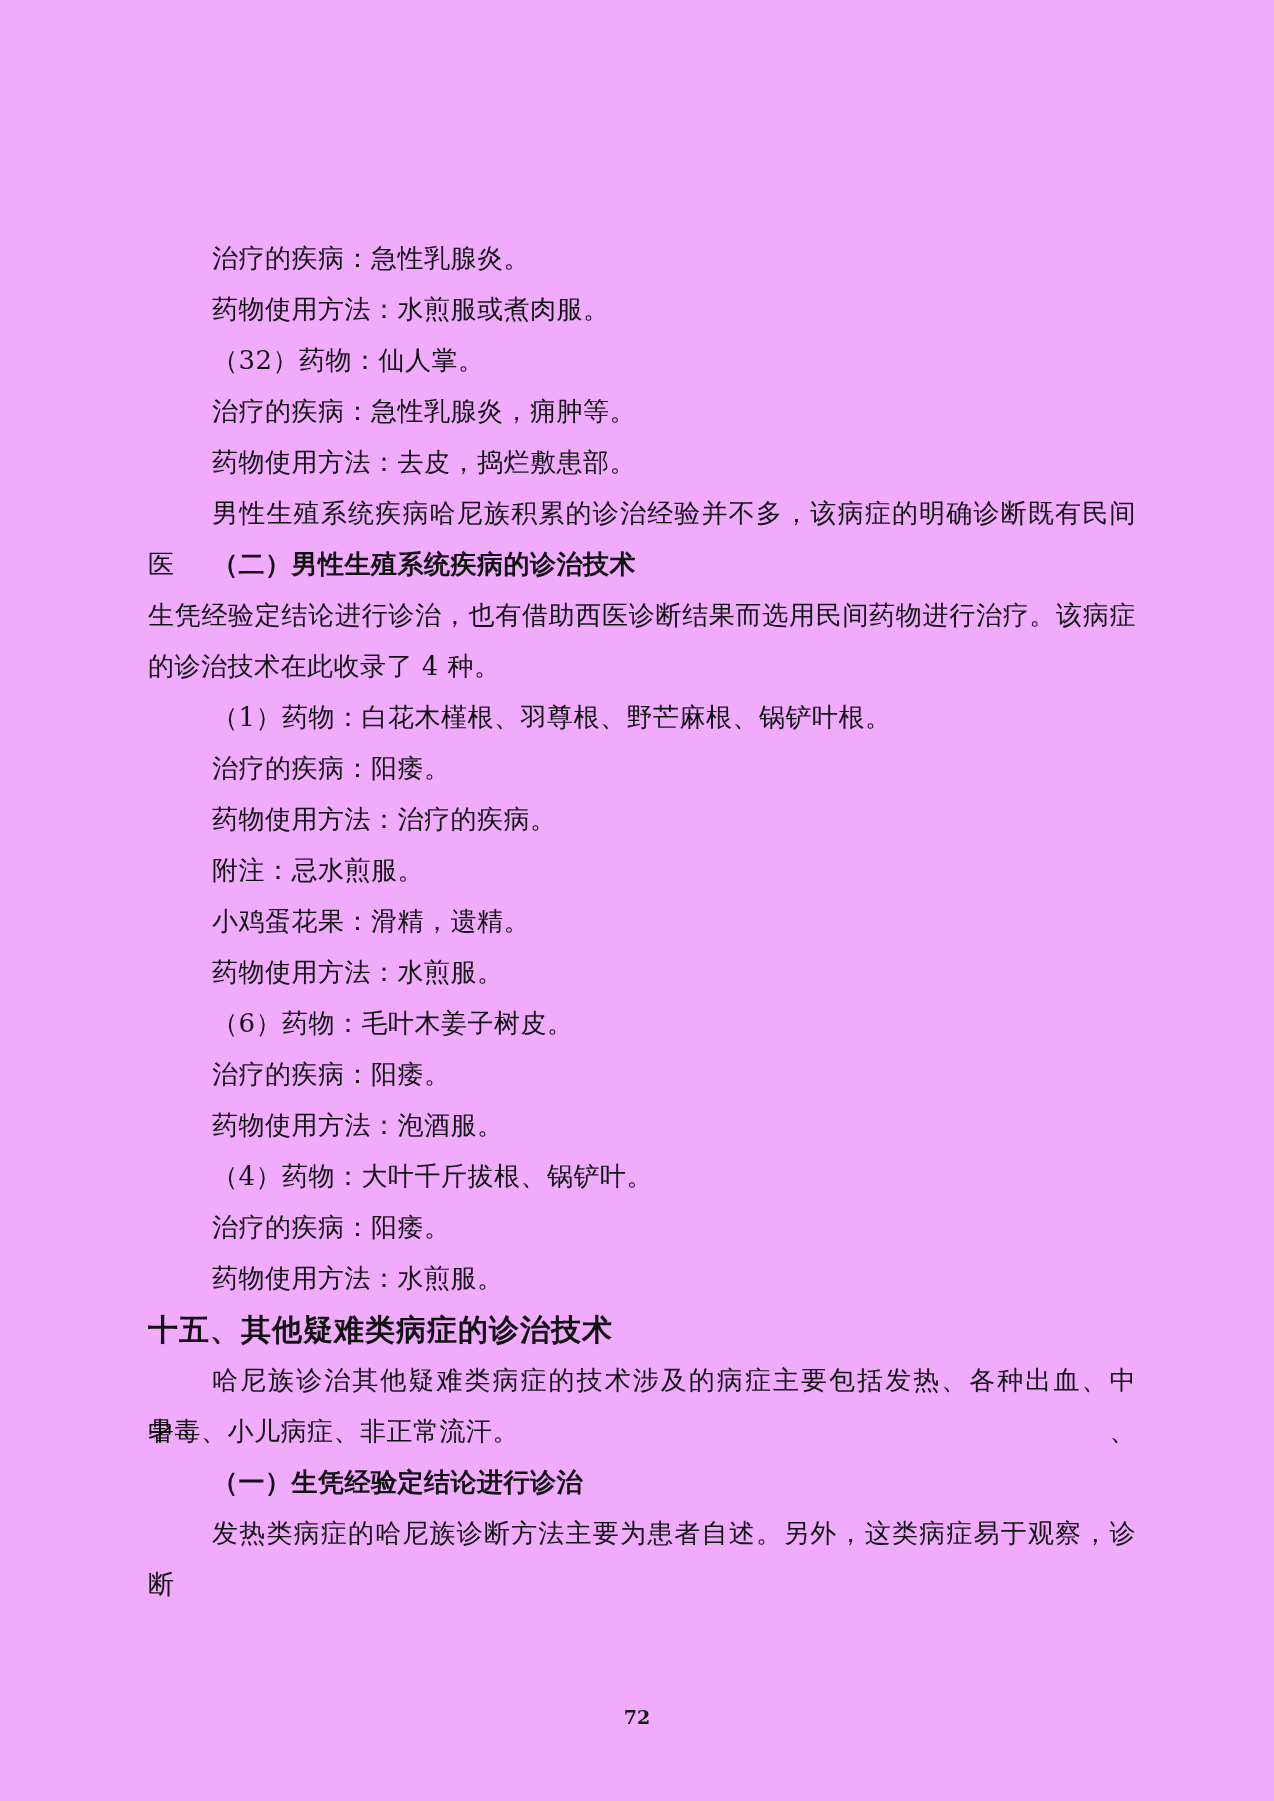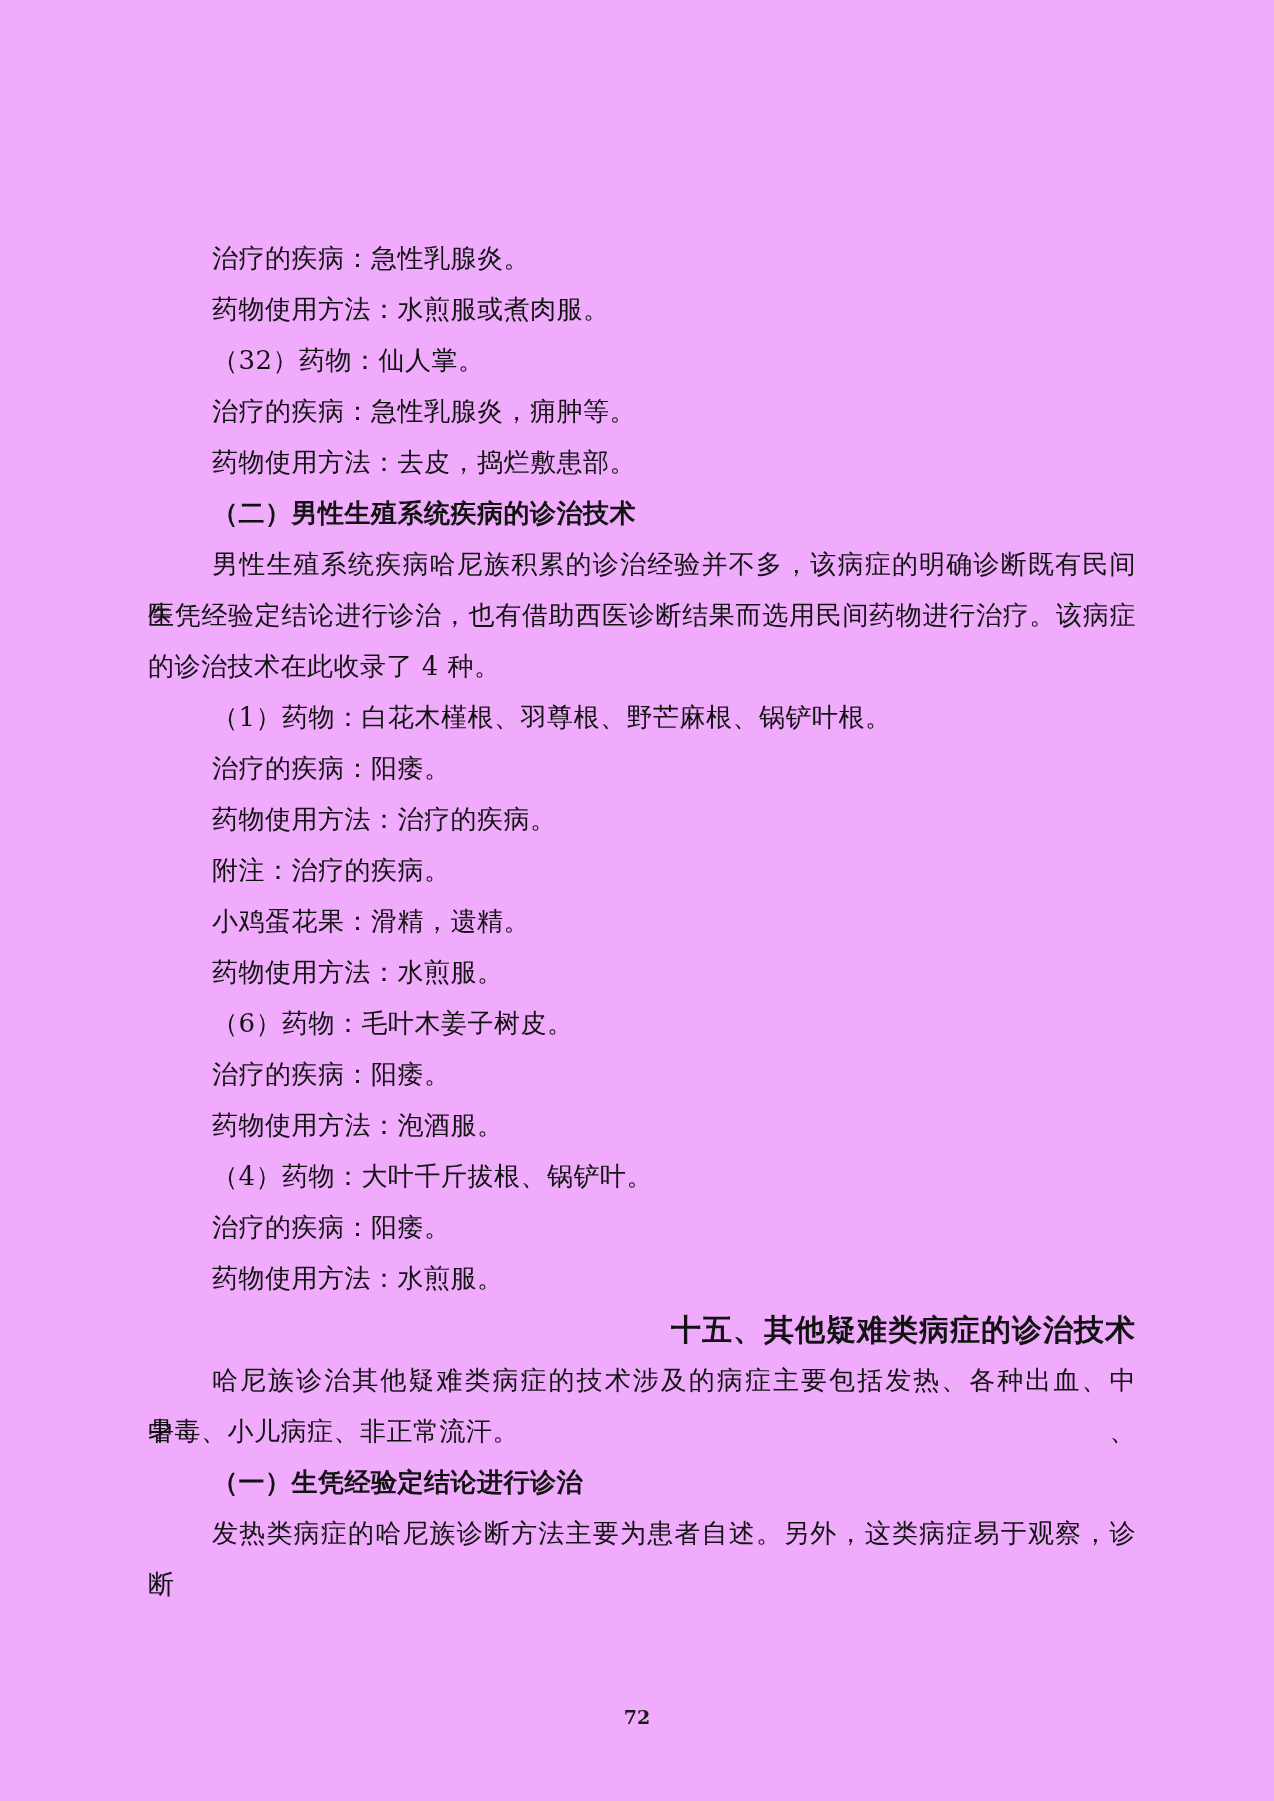--- a/index.html
+++ b/index.html
@@ -41,21 +41,21 @@
     text-align: justify;
     text-align-last: justify;
   }
   .h2 {
     font-weight: bold;
     letter-spacing: 0.5px;
   }
   .chapter {
     font-weight: bold;
     font-size: 30px;
-    text-align: right;
+    text-align: left;
     text-indent: 0;
     letter-spacing: 1px;
   }
   .page-num {
     position: absolute;
     top: 1704px;
     left: 0;
     width: 1274px;
     text-align: center;
     font-size: 19px;
@@ -67,28 +67,28 @@
 </head>
 <body>
 
 <div class="page">
   <div class="doc">
     <div class="ln indent">治疗的疾病：急性乳腺炎。</div>
     <div class="ln indent">药物使用方法：水煎服或煮肉服。</div>
     <div class="ln indent">（32）药物：仙人掌。</div>
     <div class="ln indent">治疗的疾病：急性乳腺炎，痈肿等。</div>
     <div class="ln indent">药物使用方法：去皮，捣烂敷患部。</div>
+    <div class="ln indent justify">男性生殖系统疾病哈尼族积累的诊治经验并不多，该病症的明确诊断既有民间医</div>
     <div class="ln indent h2">（二）男性生殖系统疾病的诊治技术</div>
-    <div class="ln indent justify">男性生殖系统疾病哈尼族积累的诊治经验并不多，该病症的明确诊断既有民间医</div>
     <div class="ln justify">生凭经验定结论进行诊治，也有借助西医诊断结果而选用民间药物进行治疗。该病症</div>
     <div class="ln">的诊治技术在此收录了 4 种。</div>
     <div class="ln indent">（1）药物：白花木槿根、羽尊根、野芒麻根、锅铲叶根。</div>
     <div class="ln indent">治疗的疾病：阳痿。</div>
     <div class="ln indent">药物使用方法：治疗的疾病。</div>
-    <div class="ln indent">附注：治疗的疾病。</div>
+    <div class="ln indent">附注：忌水煎服。</div>
     <div class="ln indent">小鸡蛋花果：滑精，遗精。</div>
     <div class="ln indent">药物使用方法：水煎服。</div>
     <div class="ln indent">（6）药物：毛叶木姜子树皮。</div>
     <div class="ln indent">治疗的疾病：阳痿。</div>
     <div class="ln indent">药物使用方法：泡酒服。</div>
     <div class="ln indent">（4）药物：大叶千斤拔根、锅铲叶。</div>
     <div class="ln indent">治疗的疾病：阳痿。</div>
     <div class="ln indent">药物使用方法：水煎服。</div>
     <div class="ln chapter">十五、其他疑难类病症的诊治技术</div>
     <div class="ln indent justify">哈尼族诊治其他疑难类病症的技术涉及的病症主要包括发热、各种出血、中暑、</div>

